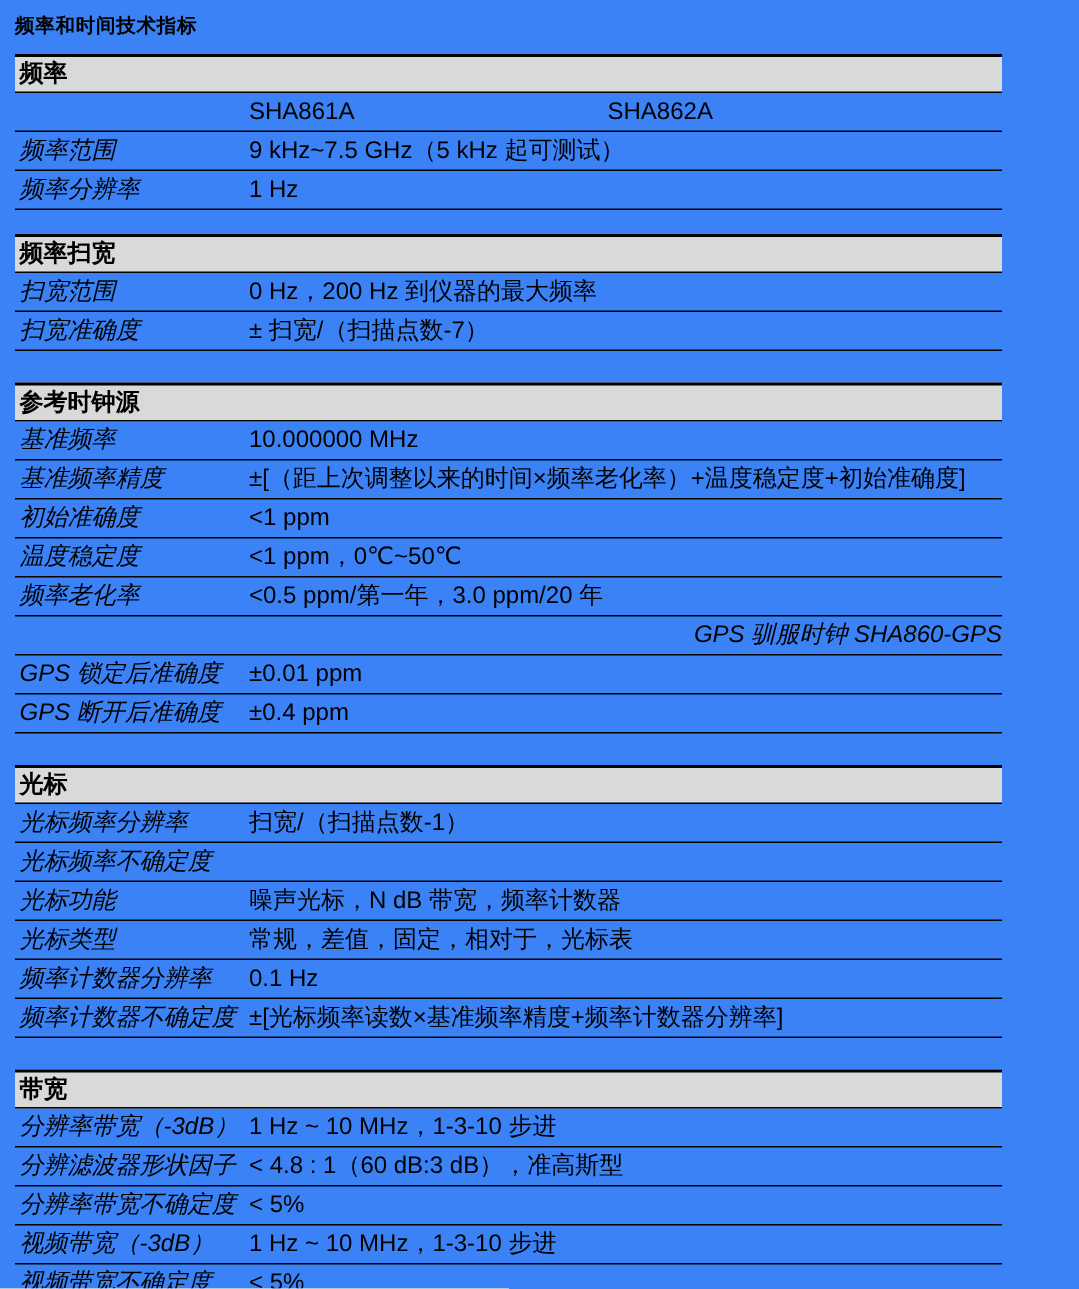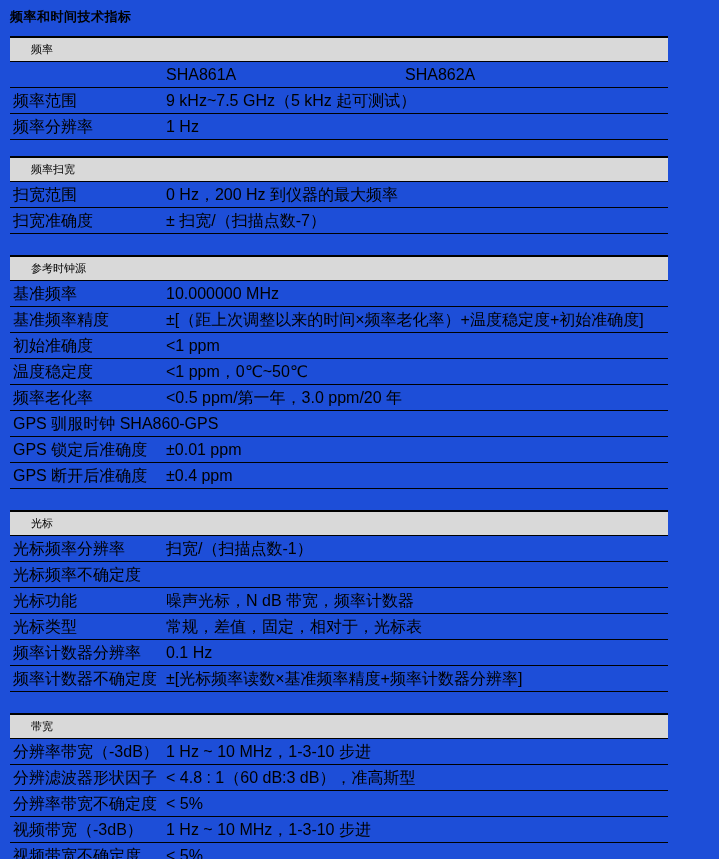--- a/index.html
+++ b/index.html
@@ -1,20 +1,20 @@
 <!DOCTYPE html>
 <html><head>
 <meta charset="utf-8">
 <style>
   html, body { margin: 0; padding: 0; background: #ffffff; }
   .page {
     position: relative;
     width: 719px;
     height: 859px;
-    background: #1d4ed8;
+    background: #3b82f6;
     color: #000;
     font-family: "Liberation Sans", "DejaVu Sans", sans-serif;
     overflow: hidden;
   }
   .doc-title {
     position: absolute;
     left: 10px;
     top: 8px;
     font-size: 13px;
     font-weight: 700;
@@ -29,42 +29,44 @@
   .spec-section { margin-top: 21px; }
   .spec-section:first-child { margin-top: 0; }
   
   .spec-section:nth-child(2) { margin-top: 16px; }
   .section-header {
     border-top: 2px solid #000;
     border-bottom: 1px solid #000;
     background: #d9d9d9;
     height: 23px;
     line-height: 23px;
-    font-size: 11px;
-    font-weight: 400;
-    padding-left: 21px;
+    font-size: 16px;
+    font-weight: 700;
+    padding-left: 3px;
     box-sizing: content-box;
   }
   .spec-row {
     display: flex;
     align-items: center;
     border-bottom: 1px solid #000;
     min-height: 25px;
     font-size: 16px;
     line-height: 1.25;
   }
   .cell { box-sizing: border-box; }
   .cell-label {
     width: 156px;
     flex: 0 0 156px;
     padding-left: 3px;
+    font-style: italic;
   }
   .cell-label.span-full {
     width: auto;
     flex: 1 1 auto;
+    text-align: right;
   }
   .cell-value { flex: 1 1 auto; padding-right: 4px; }
   .cell-value.fixed { flex: 0 0 239px; width: 239px; }
   .cell-value.rest { flex: 1 1 auto; }
 </style>
 </head>
 <body>
 
 <div class="page">
   <div class="doc-title">频率和时间技术指标</div>

